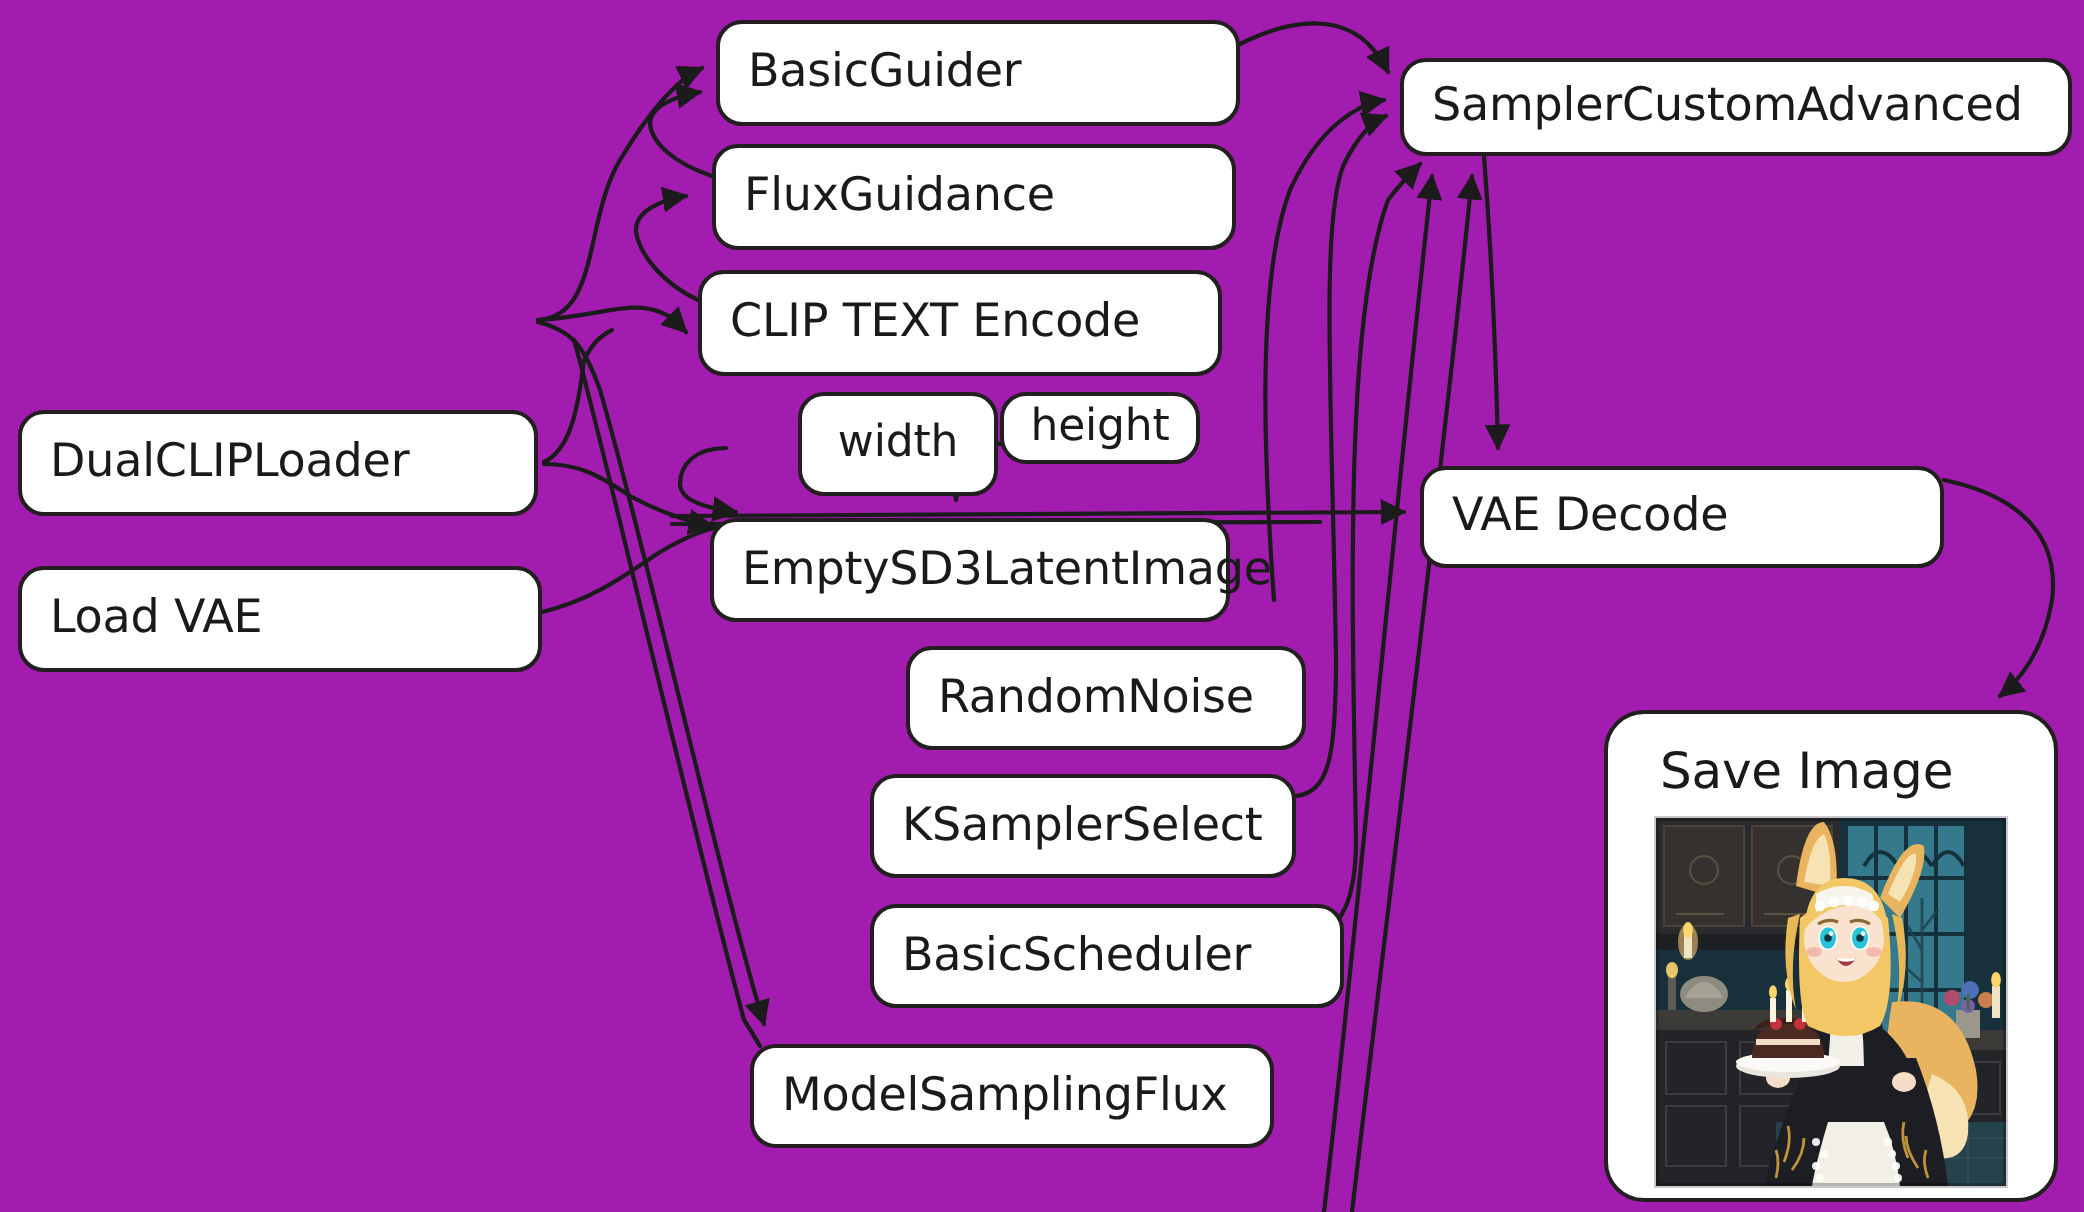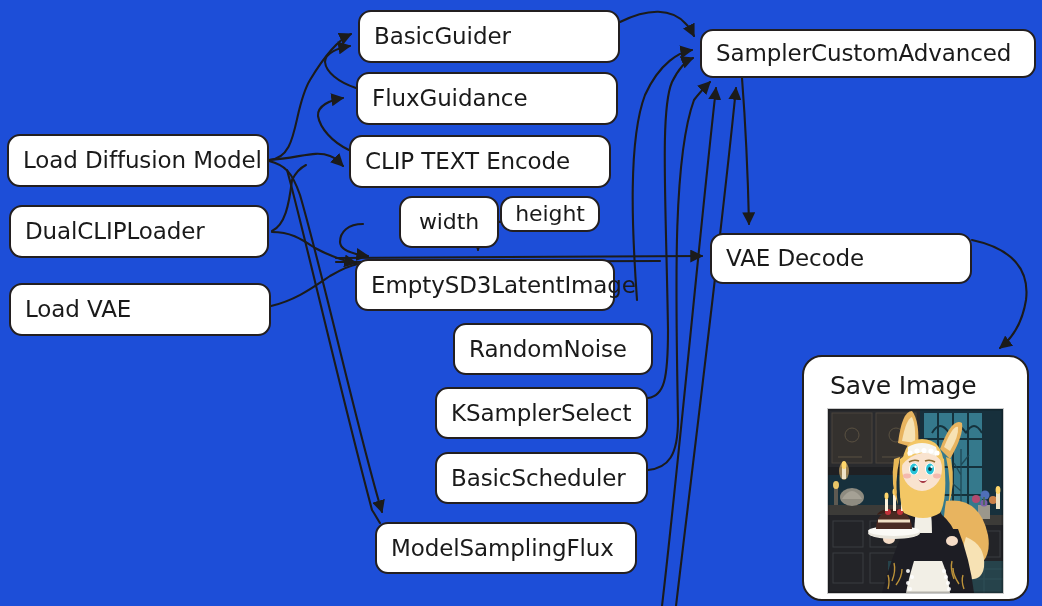--- a/index.html
+++ b/index.html
@@ -8,21 +8,21 @@
     padding: 0;
     background: #ffffff;
   }
   body {
     font-family: "DejaVu Sans", "Liberation Sans", sans-serif;
   }
   #canvas {
     position: relative;
     width: 1042px;
     height: 606px;
-    background: #1d4ed8;
+    background: #a21caf;
     overflow: hidden;
   }
   #edges {
     position: absolute;
     left: 0;
     top: 0;
     width: 1042px;
     height: 606px;
     pointer-events: none;
   }
@@ -165,31 +165,28 @@
   </div>
 
   <div class="node" style="left:453px; top:323px; width:200px; height:52px;">
     <span class="node-label">RandomNoise</span>
   </div>
 
   <div class="node" style="left:435px; top:387px; width:213px; height:52px;">
     <span class="node-label">KSamplerSelect</span>
   </div>
 
-  <div class="node" style="left:435px; top:452px; width:213px; height:52px;">
+  <div class="node" style="left:435px; top:452px; width:237px; height:52px;">
     <span class="node-label">BasicScheduler</span>
   </div>
 
   <div class="node" style="left:375px; top:522px; width:262px; height:52px;">
     <span class="node-label">ModelSamplingFlux</span>
   </div>
 
-  <div class="node" style="left:7px; top:134px; width:262px; height:53px;">
-    <span class="node-label">Load Diffusion Model</span>
-  </div>
 
   <div class="node" style="left:9px; top:205px; width:260px; height:53px;">
     <span class="node-label">DualCLIPLoader</span>
   </div>
 
   <div class="node" style="left:9px; top:283px; width:262px; height:53px;">
     <span class="node-label">Load VAE</span>
   </div>
 
   <div class="node" style="left:700px; top:29px; width:336px; height:49px;">

